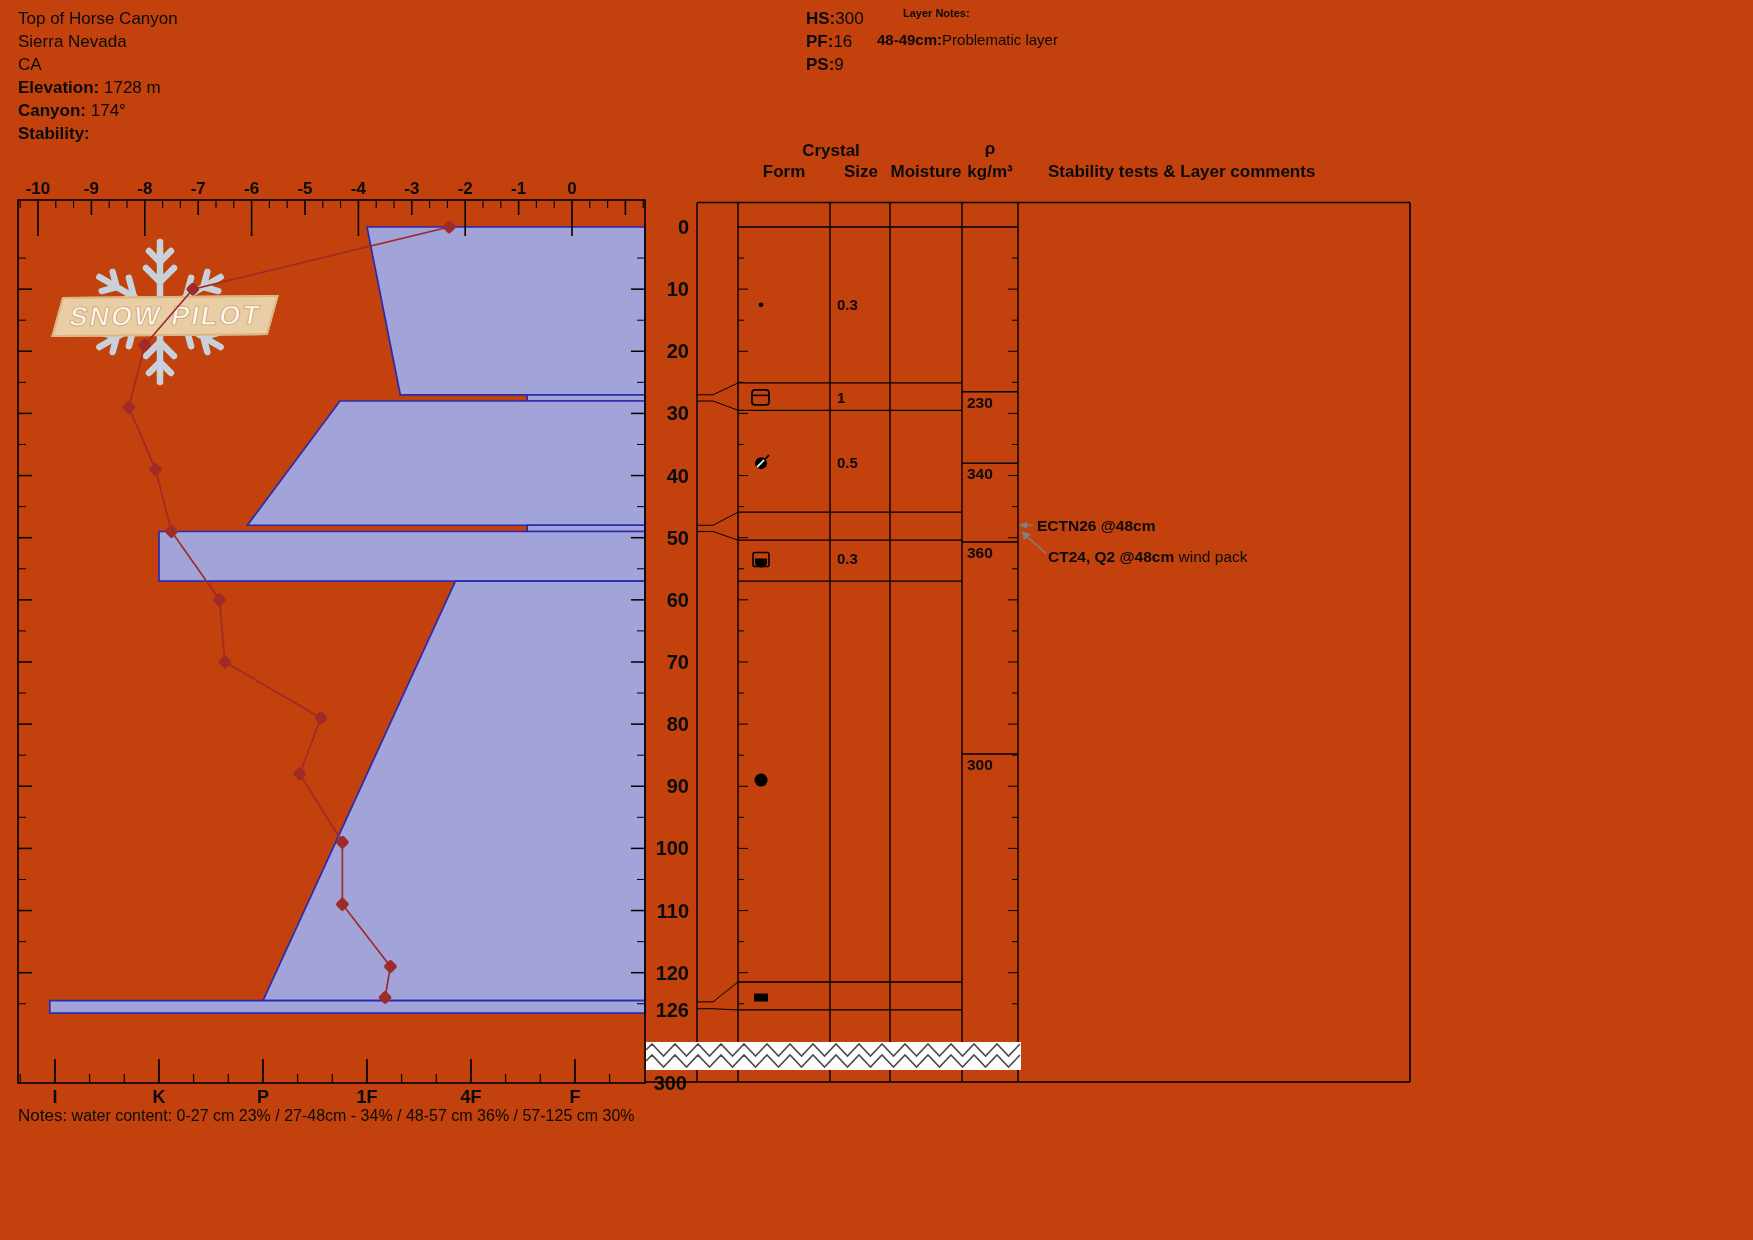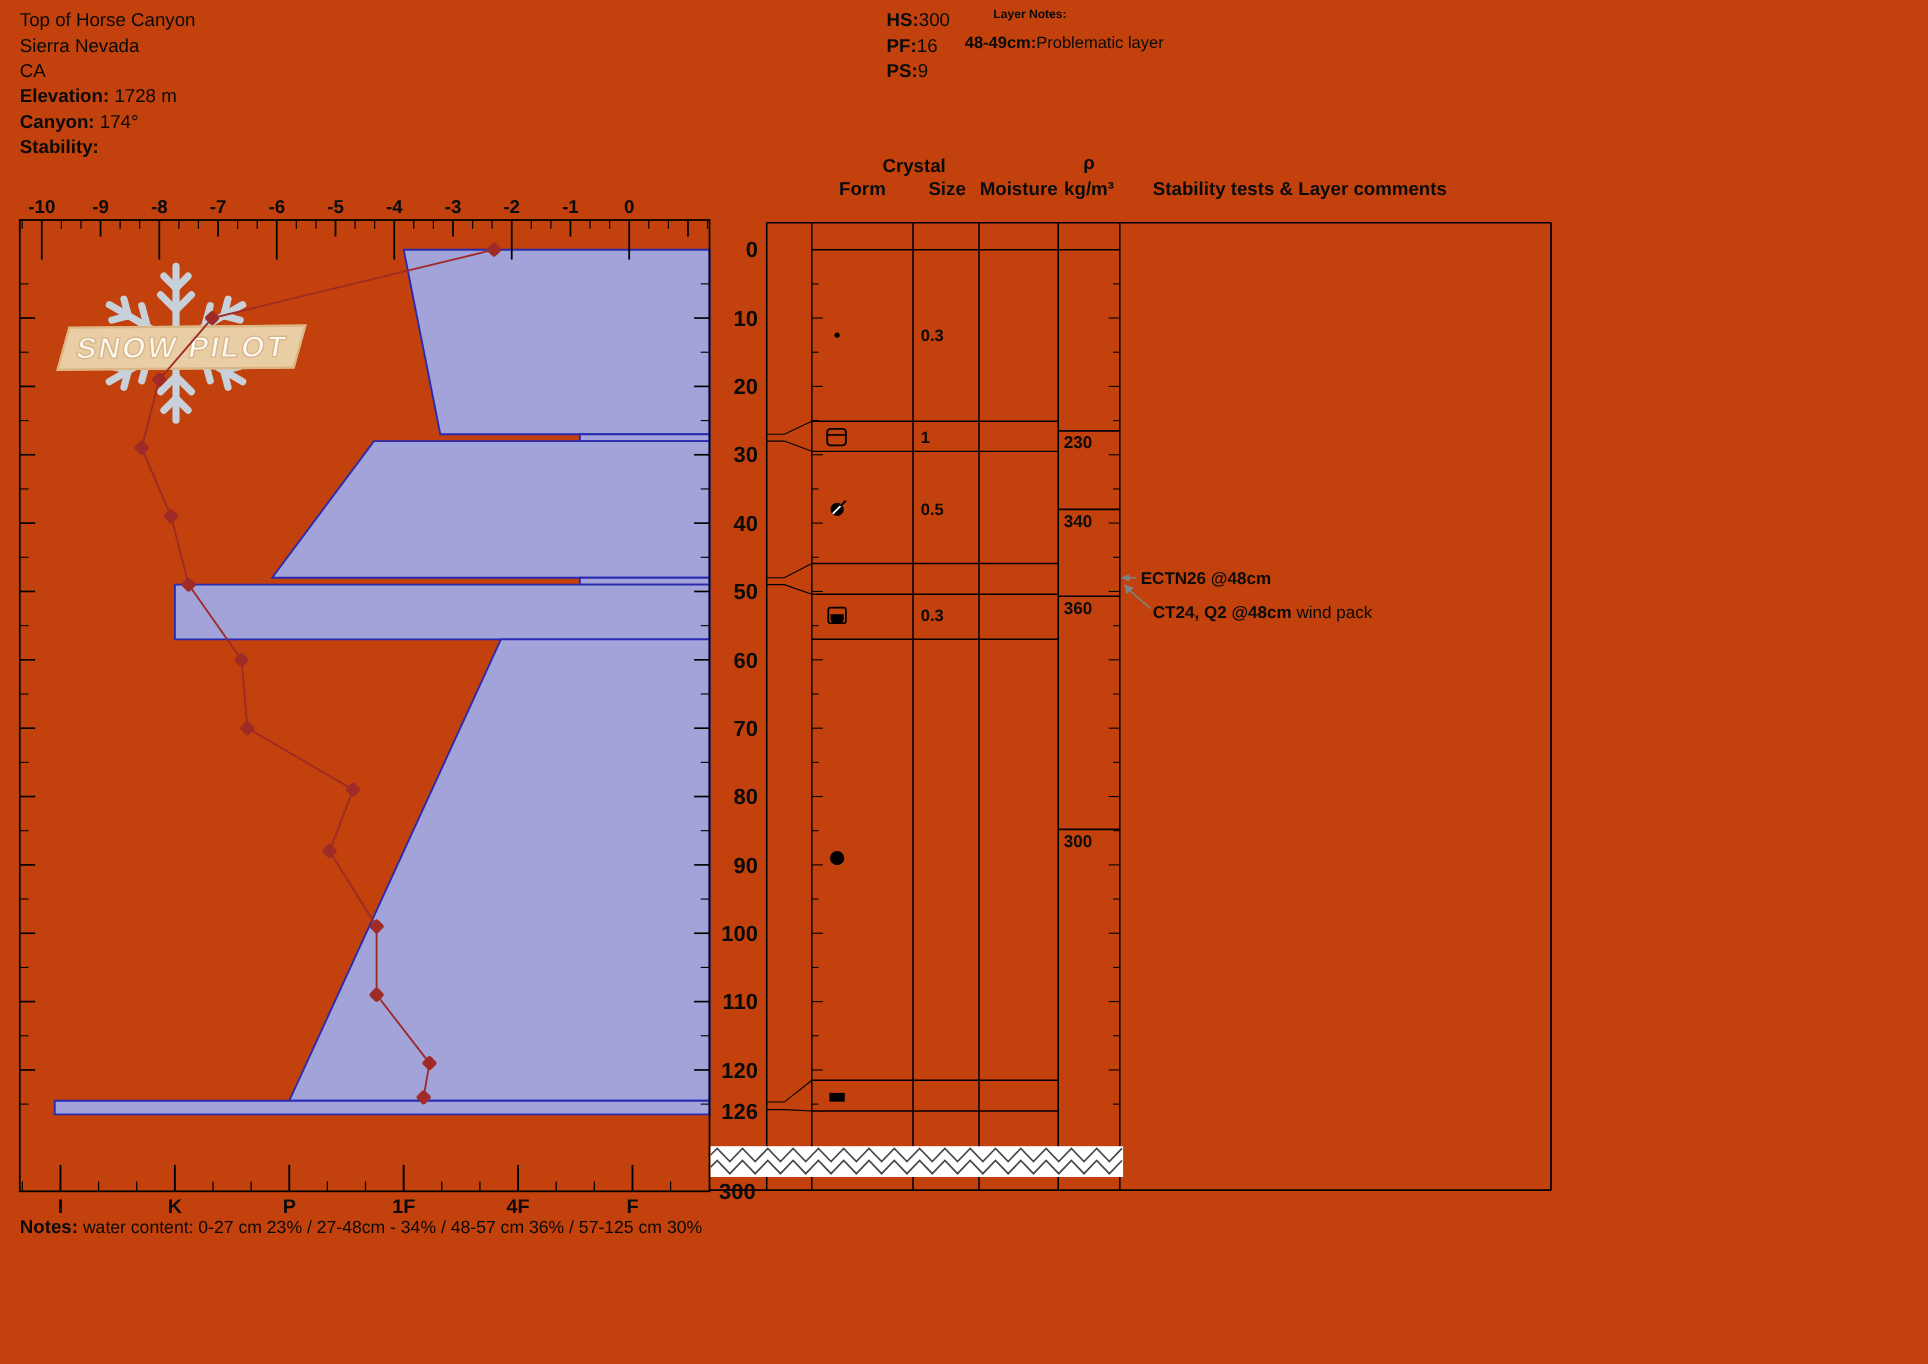--- a/index.html
+++ b/index.html
@@ -4,21 +4,21 @@
 <style>
   html,body{margin:0;padding:0;background:#fff;}
   .page{position:relative;width:1753px;height:1240px;background:#c2410c;
         font-family:"Liberation Sans",sans-serif;color:#0b0b0b;overflow:hidden;}
   .hblock{position:absolute;top:7px;font-size:17px;line-height:23px;white-space:nowrap;}
   .hblock b{font-weight:bold;}
   .lnotes-title{position:absolute;left:903px;top:7px;font-size:11px;font-weight:bold;white-space:nowrap;}
   .lnotes-entry{position:absolute;left:877px;top:31px;font-size:15px;white-space:nowrap;}
   .lnotes-entry b{font-weight:bold;}
   .notes-line{position:absolute;left:18px;top:1106px;font-size:16px;white-space:nowrap;}
-  .notes-line b{font-size:17px;font-weight:bold;}
+  .notes-line b{font-size:17px;font-weight:normal;}
   .logo{position:absolute;left:0;top:0;}
   .banner{position:absolute;left:57px;top:296px;width:212px;height:36px;
           background:#e9cda5;border:2px solid #dbb584;transform:skewX(-16deg) rotate(-0.5deg);
           display:flex;align-items:center;justify-content:center;}
   .banner span{font-size:27px;font-weight:bold;letter-spacing:2px;color:#fbf8f2;
           -webkit-text-stroke:1.2px #d8b488;transform:skewX(6deg);white-space:nowrap;}
   svg text{font-family:"Liberation Sans",sans-serif;fill:#0b0b0b;}
   #chart{position:absolute;left:0;top:0;}
 </style>
 </head>

